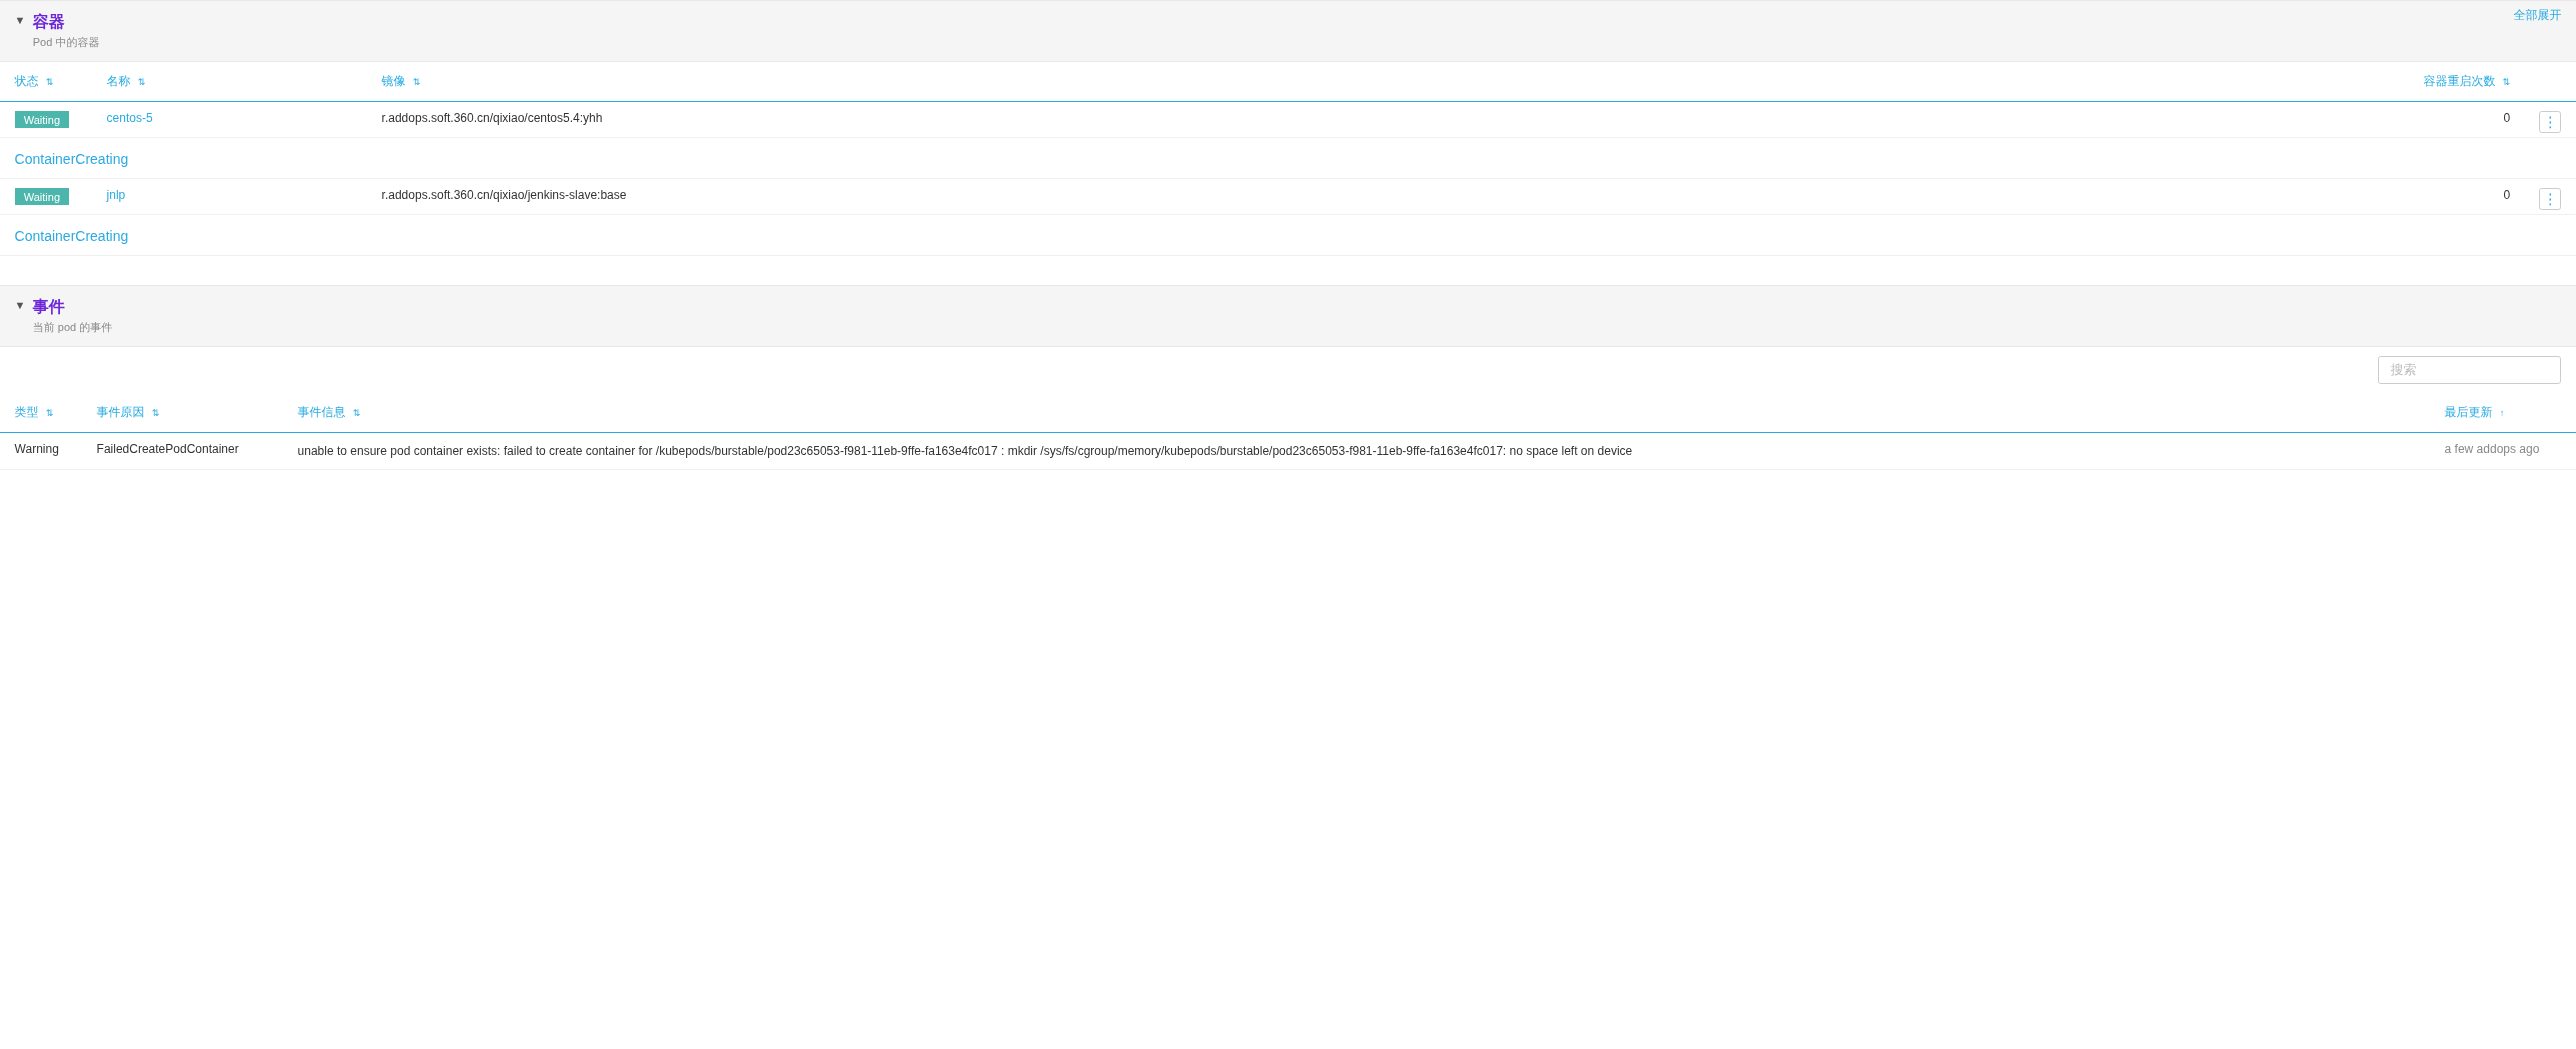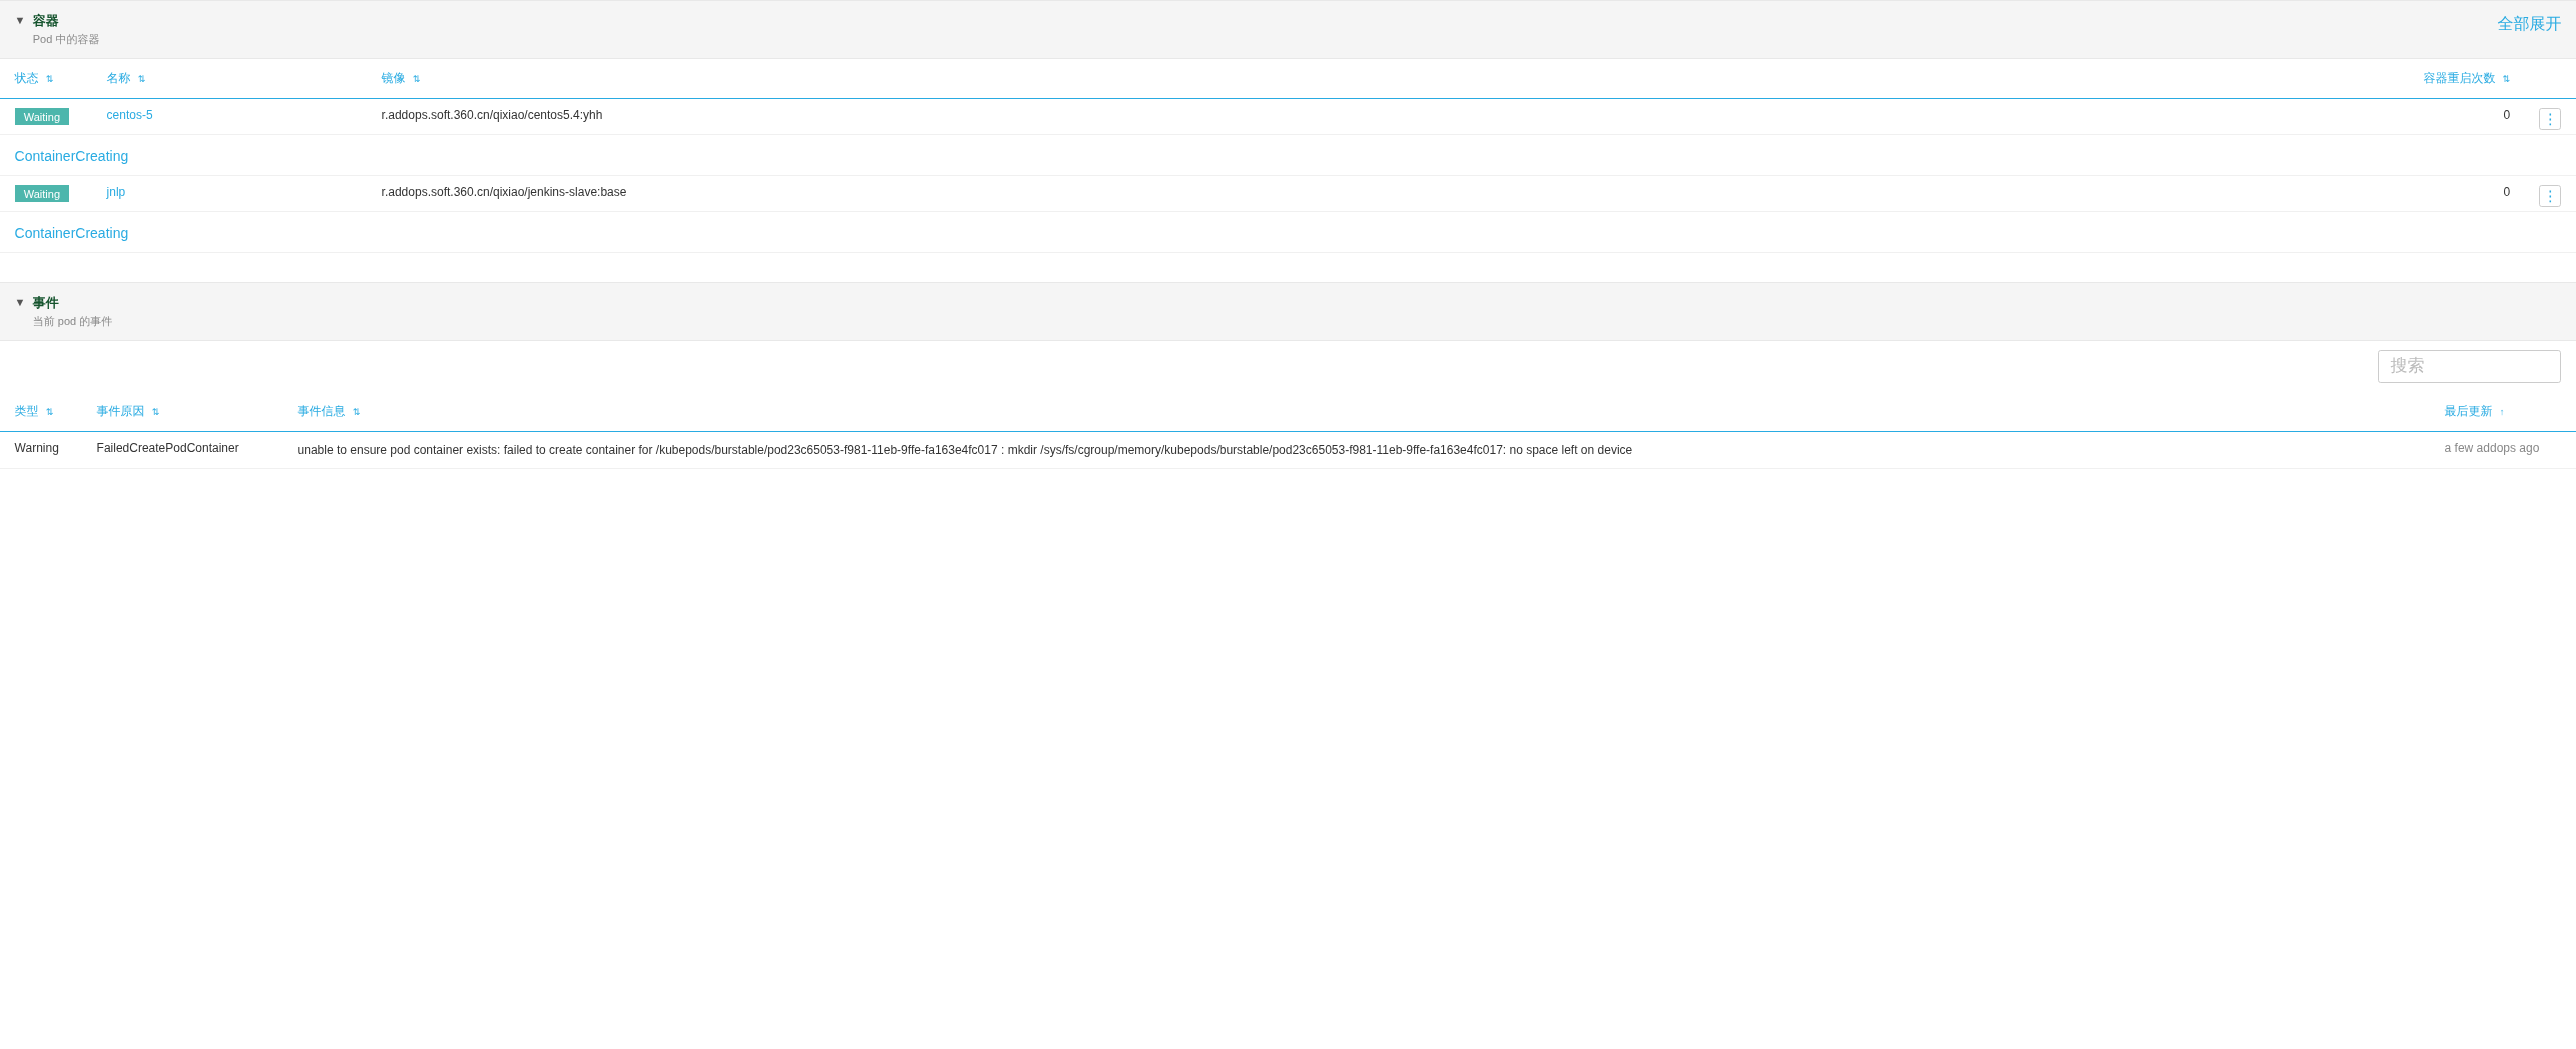--- a/index.html
+++ b/index.html
@@ -12,25 +12,25 @@
 
     .page-wrapper {
       width: 100%;
       min-height: 100vh;
       background: #fff;
       position: relative;
     }
 
     .expand-all-btn {
       position: absolute;
-      top: 14px;
+      top: 7px;
       right: 14.6px;
       color: #29abe2;
       cursor: pointer;
-      font-size: 16px;
+      font-size: 12px;
       text-decoration: none;
     }
 
     
     .section {
       width: 100%;
       margin-bottom: 0;
     }
 
     .section-header {
@@ -44,23 +44,23 @@
 
     .section-toggle {
       color: #555;
       margin-right: 7.3px;
       font-size: 11px;
       margin-top: 1.8px;
       cursor: pointer;
     }
 
     .section-title-group .section-title {
-      font-size: 13px;
+      font-size: 16px;
       font-weight: 600;
-      color: #14532d;
+      color: #6d28d9;
       margin-bottom: 1.8px;
     }
 
     .section-title-group .section-subtitle {
       font-size: 11px;
       color: #888;
     }
 
     
     .table-wrapper {
@@ -152,21 +152,21 @@
     .search-bar-wrapper {
       display: flex;
       justify-content: flex-end;
       padding: 9.2px 14.6px;
     }
 
     .search-input {
       border: 0.9px solid #ccc;
       border-radius: 2.7px;
       padding: 5.5px 11px;
-      font-size: 17px;
+      font-size: 13px;
       width: 183px;
       color: #333;
       outline: none;
     }
 
     .search-input::placeholder {
       color: #bbb;
     }
 
     .th-last {

